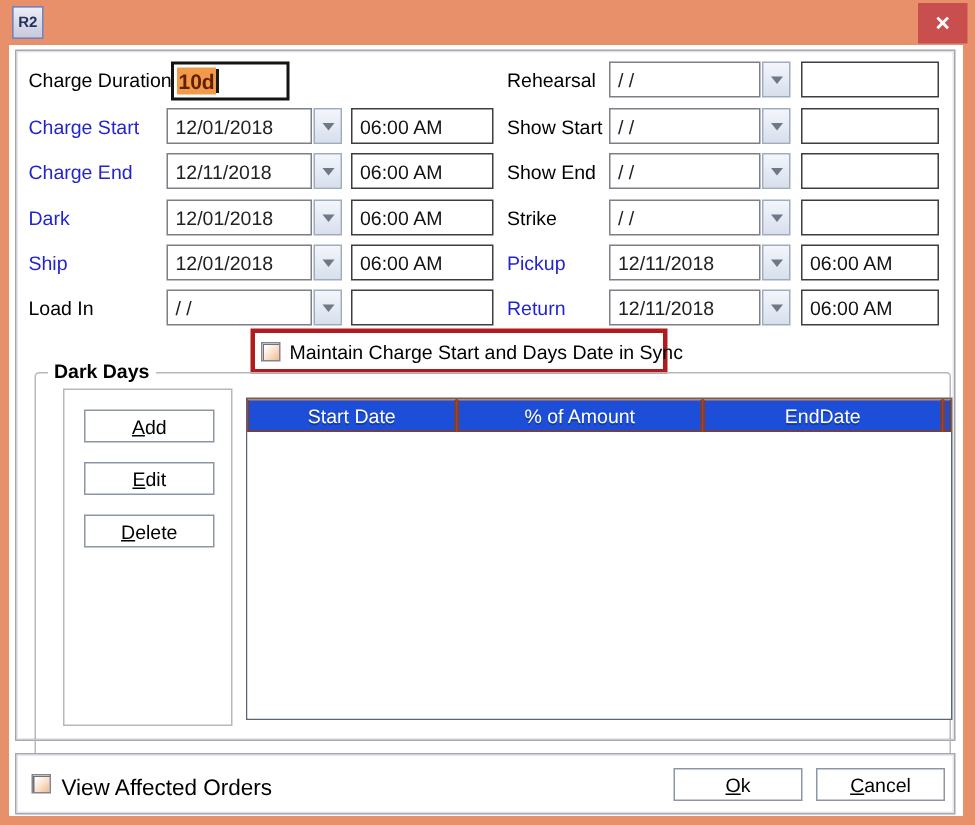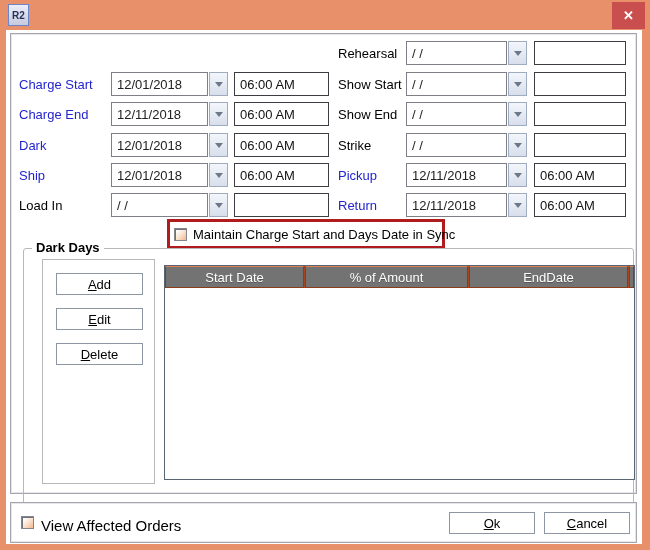--- a/index.html
+++ b/index.html
@@ -53,21 +53,21 @@
   .group-title{position:absolute;left:8px;top:-9px;background:#fff;padding:0 4px;font-size:13px;
     font-weight:bold;color:#000;white-space:nowrap;}
   .btn-panel{position:absolute;left:18px;top:10px;width:113px;height:225px;box-sizing:border-box;
     border:1px solid #b7b7bc;}
   .win-btn{position:absolute;background:#fff;border:1px solid #8c97a3;font-size:13px;color:#000;
     font-family:inherit;display:flex;align-items:center;justify-content:center;padding:0;box-sizing:border-box;}
   .dark-btn{left:13px;width:87px;height:22px;}
   .dd-table{position:absolute;left:140px;top:16px;width:471px;height:215px;box-sizing:border-box;
     border:1px solid #5a6672;background:#fff;display:flex;flex-direction:column;}
   .thead{display:flex;height:22px;background:#a8441f;flex:0 0 auto;}
-  .th{box-sizing:border-box;background:#737373;border:1px solid #8e3c17;border-top-color:#dd7f53;
+  .th{box-sizing:border-box;background:#1d4ed8;border:1px solid #8e3c17;border-top-color:#dd7f53;
     color:#fff;font-size:13px;display:flex;align-items:center;justify-content:center;
     margin-right:1px;text-shadow:0 1px 0 rgba(0,0,0,0.25);}
   .th.filler{flex:1;margin-right:0;}
   .tbody{flex:1;background:#fff;}
   
   .footer-check{position:absolute;left:10px;top:13px;}
   .footer-label{position:absolute;left:30px;top:14px;font-size:15px;color:#000;white-space:nowrap;}
   .ok-btn{left:438px;top:9px;width:86px;height:22px;}
   .cancel-btn{left:533px;top:9px;width:86px;height:22px;}
 </style>
@@ -100,20 +100,25 @@
     <div class="dd-table">
       <div class="thead" id="dd-thead">
           <div class="th" style="width: 139px;">Start Date</div>
           <div class="th" style="width: 163px;">% of Amount</div>
           <div class="th" style="width: 159px;">EndDate</div>
           <div class="th filler"></div>
         </div>
       <div class="tbody" id="dd-tbody"></div>
     </div>
   </div>
+<span class="field-label" style="left: 8px; top: 12px;">Charge Duration</span>
+    <div class="duration-input" style="top: 7px;">
+      <span class="selection">10d</span>
+      <span class="caret"></span>
+    </div>
     <span class="field-label blue" style="left: 8px; top: 43px;">Charge Start</span>
     <div class="combo" style="left: 100px; top: 38px;">
       <div class="combo-text" style="width: 97px;">12/01/2018</div>
       <button class="combo-btn">
         <span class="arrow-down"></span>
       </button>
     </div>
     <div class="time-field" style="left: 223px; top: 38px; width: 95px;">06:00 AM</div>
     <span class="field-label blue" style="left: 8px; top: 73px;">Charge End</span>
     <div class="combo" style="left: 100px; top: 68px;">

